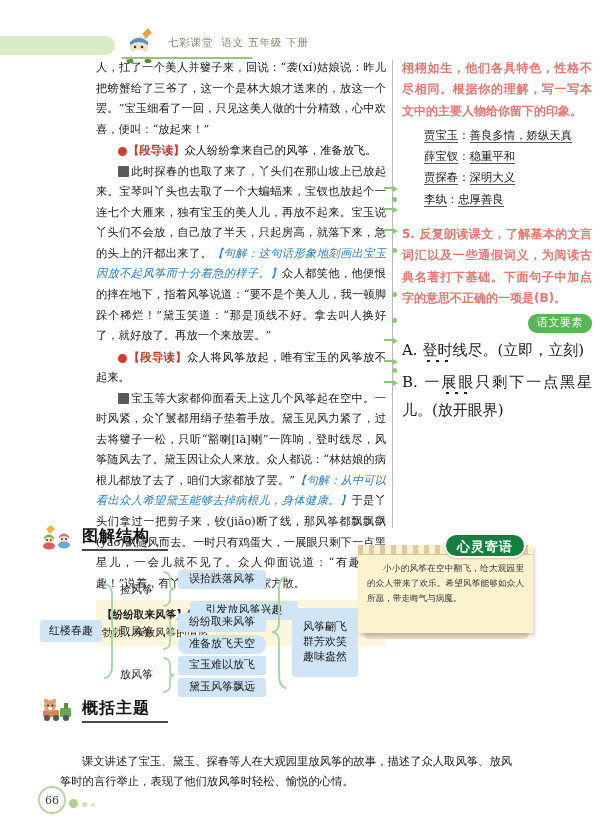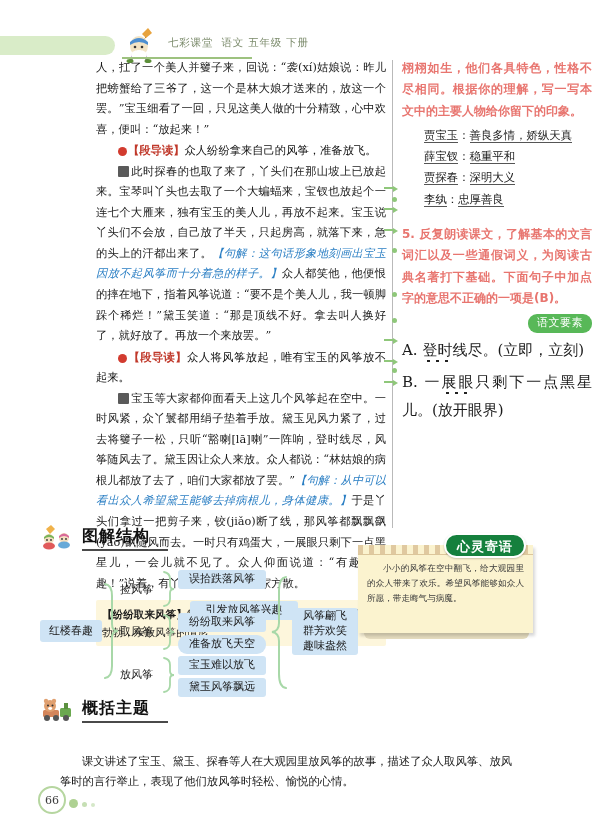--- a/index.html
+++ b/index.html
@@ -334,21 +334,21 @@
     <div class="dbox" style="left:150px;top:22px;width:108px;height:19px;margin-top:9px;">引发放风筝兴趣</div>
     <div class="dbox" style="left:138px;top:43px;width:88px;height:19px;">纷纷取来风筝</div>
     <div class="dbox" style="left:138px;top:65px;width:88px;height:19px;border-radius:9px;">准备放飞天空</div>
     <div class="dbox" style="left:138px;top:86px;width:88px;height:19px;">宝玉难以放飞</div>
     <div class="dbox" style="left:138px;top:108px;width:88px;height:19px;">黛玉风筝飘远</div>
 
     <svg class="brace" style="left:230px;top:5px;" width="18" height="116">
       <path d="M16 2 Q9 3 9 15 L9 48 Q9 56 2 57 Q9 58 9 66 L9 99 Q9 112 16 113" stroke="#a8d8a8" stroke-width="2" fill="none" stroke-linecap="round"></path>
     </svg>
 
-    <div class="dbox" style="left:252px;top:38px;width:66px;height:47px;flex-direction:column;">
+    <div class="dbox" style="left:252px;top:38px;width:66px;height:69px;flex-direction:column;">
       <span>风筝翩飞</span>
       <span>群芳欢笑</span>
       <span>趣味盎然</span>
     </div>
   </div>
 
   <div class="note">
     <div class="note-shadow"></div>
     <div class="note-paper"></div>
     <div class="note-perf"></div>

